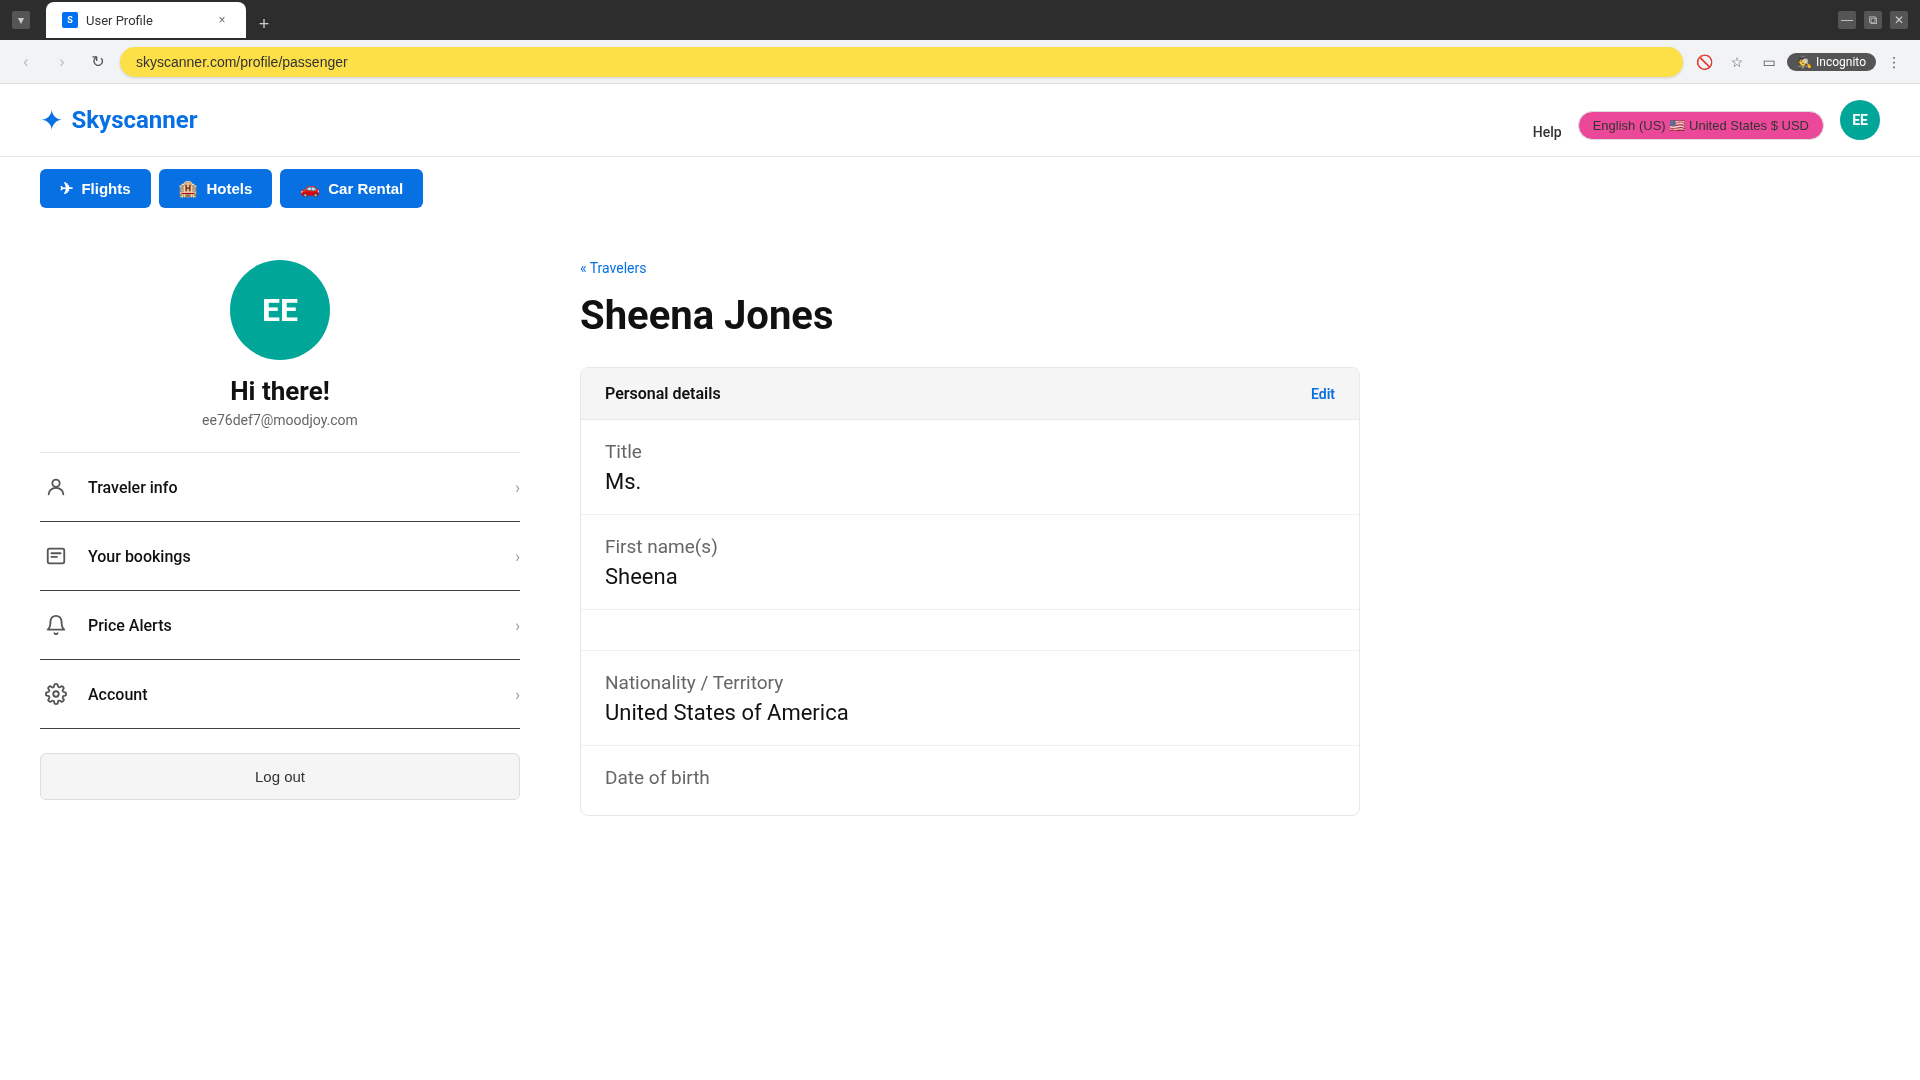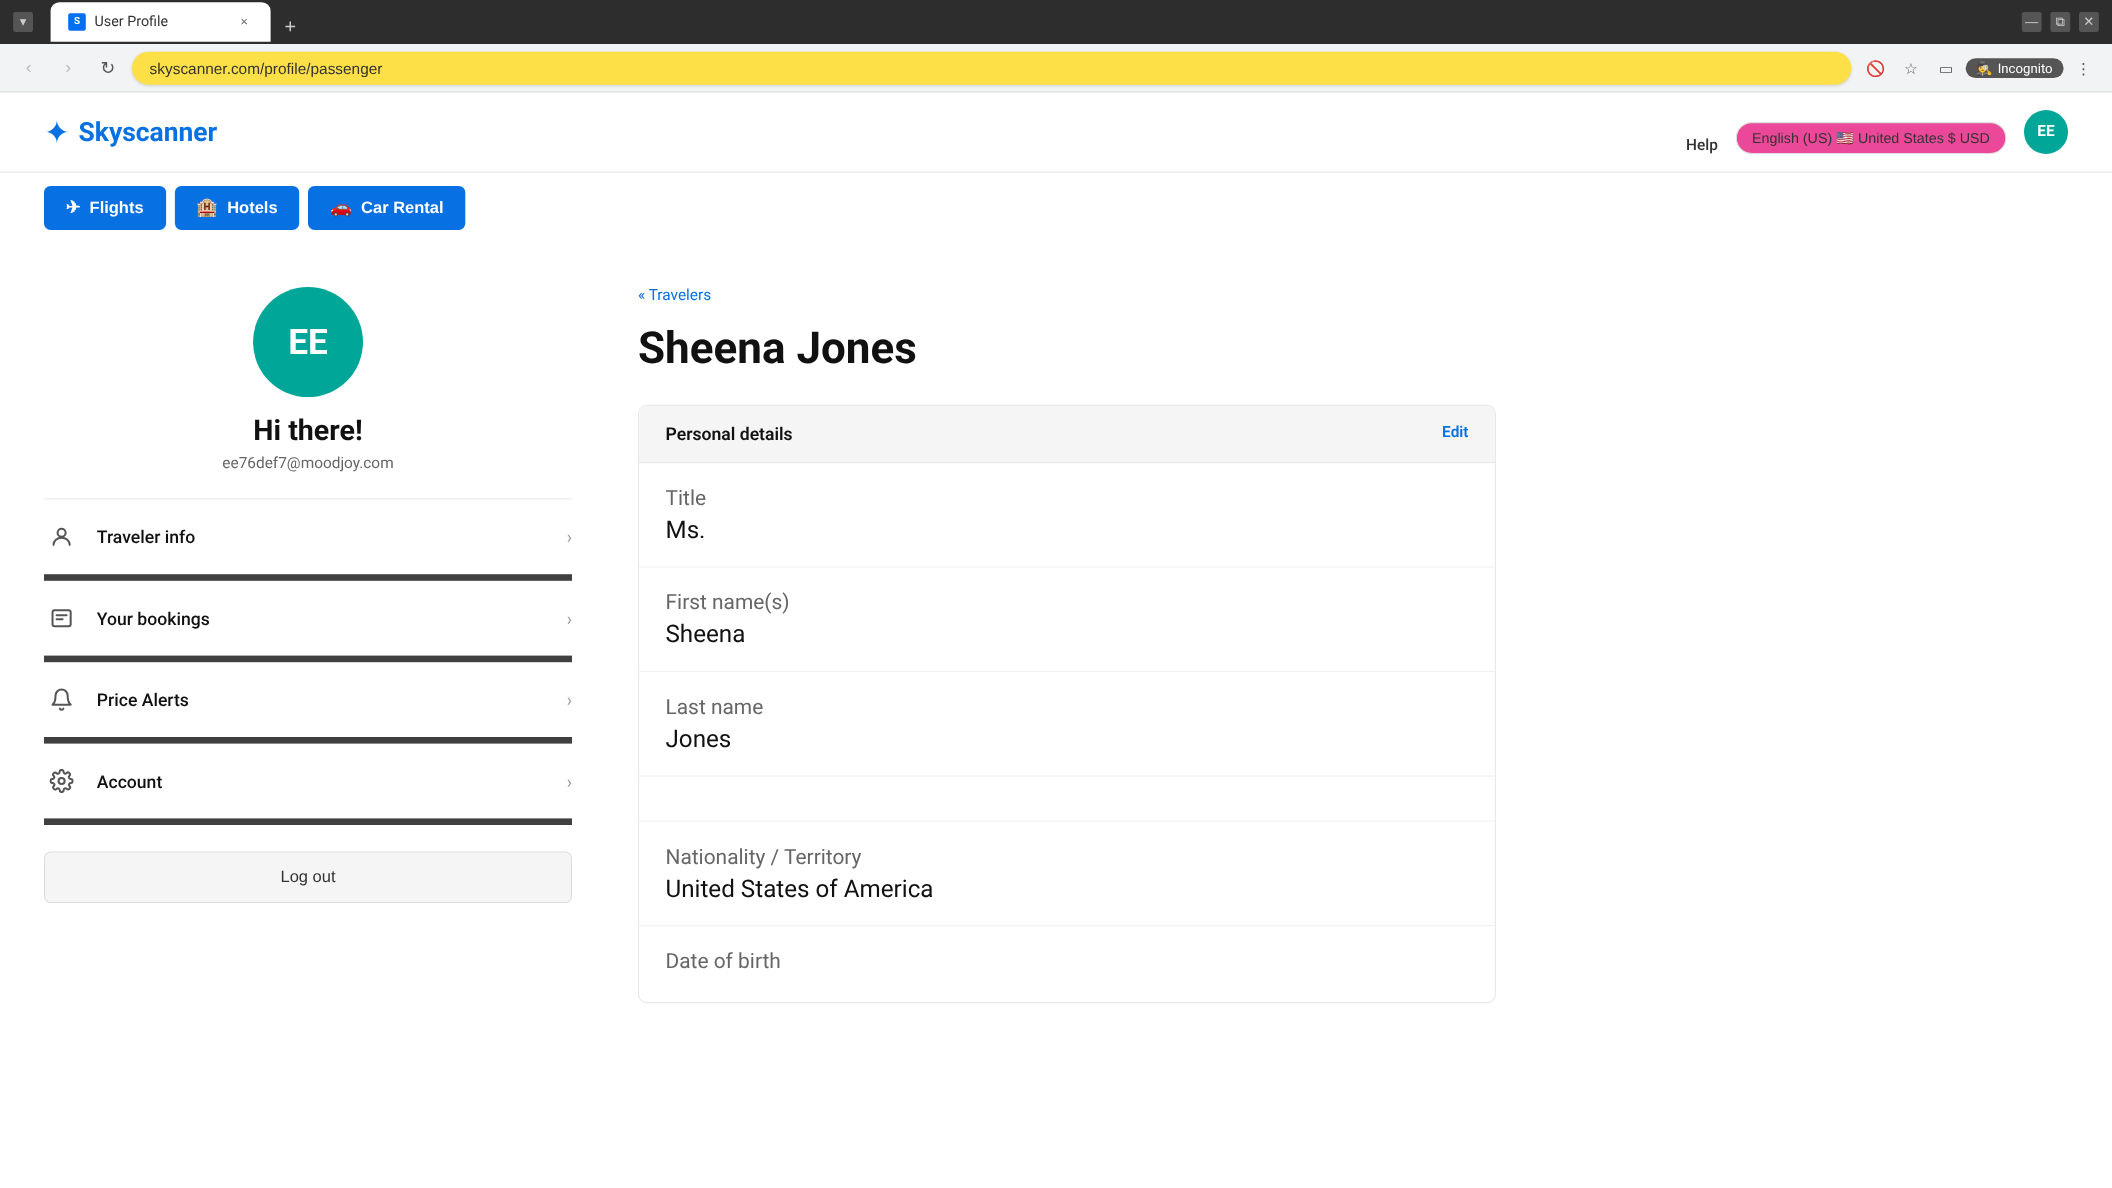--- a/index.html
+++ b/index.html
@@ -50,35 +50,35 @@
     .main-layout { display: flex; padding: 40px; gap: 60px; max-width: 1400px; }
 
     
     .sidebar { width: 480px; flex-shrink: 0; }
     .user-card { display: flex; flex-direction: column; align-items: center; padding-bottom: 24px; }
     .user-avatar-large { width: 100px; height: 100px; border-radius: 50%; background: #00a698; color: white; font-size: 32px; font-weight: 700; display: flex; align-items: center; justify-content: center; margin-bottom: 16px; }
     .user-greeting { font-size: 26px; font-weight: 700; color: #111; margin-bottom: 6px; }
     .user-email { font-size: 14px; color: #666; }
 
     .sidebar-nav { border-top: 1px solid #e8e8e8; }
-    .sidebar-item { display: flex; align-items: center; justify-content: space-between; padding: 18px 0; border-bottom: 6px solid #404040; cursor: pointer; }
+    .sidebar-item { display: flex; align-items: center; justify-content: space-between; padding: 18px 0; border-bottom: 1px solid #404040; cursor: pointer; }
     .sidebar-item-left { display: flex; align-items: center; gap: 16px; }
     .sidebar-item-icon { width: 32px; height: 32px; display: flex; align-items: center; justify-content: center; color: #555; font-size: 22px; }
     .sidebar-item-label { font-size: 16px; color: #111; font-weight: 500; }
     .chevron { color: #999; font-size: 16px; }
 
     .logout-btn { width: 100%; margin-top: 24px; padding: 14px; border: 1px solid #ddd; border-radius: 6px; background: #f5f5f5; font-size: 15px; color: #333; cursor: pointer; font-weight: 500; }
 
     
     .content-panel { flex: 1; }
     .breadcrumb { color: #0770e3; font-size: 14px; margin-bottom: 16px; cursor: pointer; }
     .passenger-name { font-size: 40px; font-weight: 700; color: #111; margin-bottom: 28px; }
 
     .details-section { border: 1px solid #e8e8e8; border-radius: 8px; overflow: hidden; }
-    .details-header { display: flex; align-items: flex-start; justify-content: space-between; padding: 16px 24px; background: #f5f5f5; border-bottom: 1px solid #e8e8e8; }
+    .details-header { display: flex; align-items: center; justify-content: space-between; padding: 16px 24px; background: #f5f5f5; border-bottom: 1px solid #e8e8e8; }
     .details-title { font-size: 16px; font-weight: 600; color: #111; }
     .edit-link { color: #0770e3; font-size: 14px; font-weight: 600; cursor: pointer; text-decoration: none; }
 
     .detail-row { padding: 20px 24px; border-bottom: 1px solid #f0f0f0; }
     .detail-row:last-child { border-bottom: none; }
     .detail-label { font-size: 19px; color: #666; margin-bottom: 6px; }
     .detail-value { font-size: 22px; color: #111; font-weight: 400; }
   </style>
 </head>
 <body>
@@ -242,24 +242,20 @@
         <div class="detail-row">
           <div class="detail-label">Title</div>
           <div class="detail-value">Ms.</div>
         </div>
 
         <div class="detail-row">
           <div class="detail-label">First name(s)</div>
           <div class="detail-value">Sheena</div>
         </div>
 
-        <div class="detail-row">
-          <div class="detail-label">Last name</div>
-          <div class="detail-value">Jones</div>
-        </div>
 
         <div class="detail-row">
         </div>
 
         <div class="detail-row">
           <div class="detail-label">Nationality / Territory</div>
           <div class="detail-value">United States of America</div>
         </div>
 
         <div class="detail-row">

